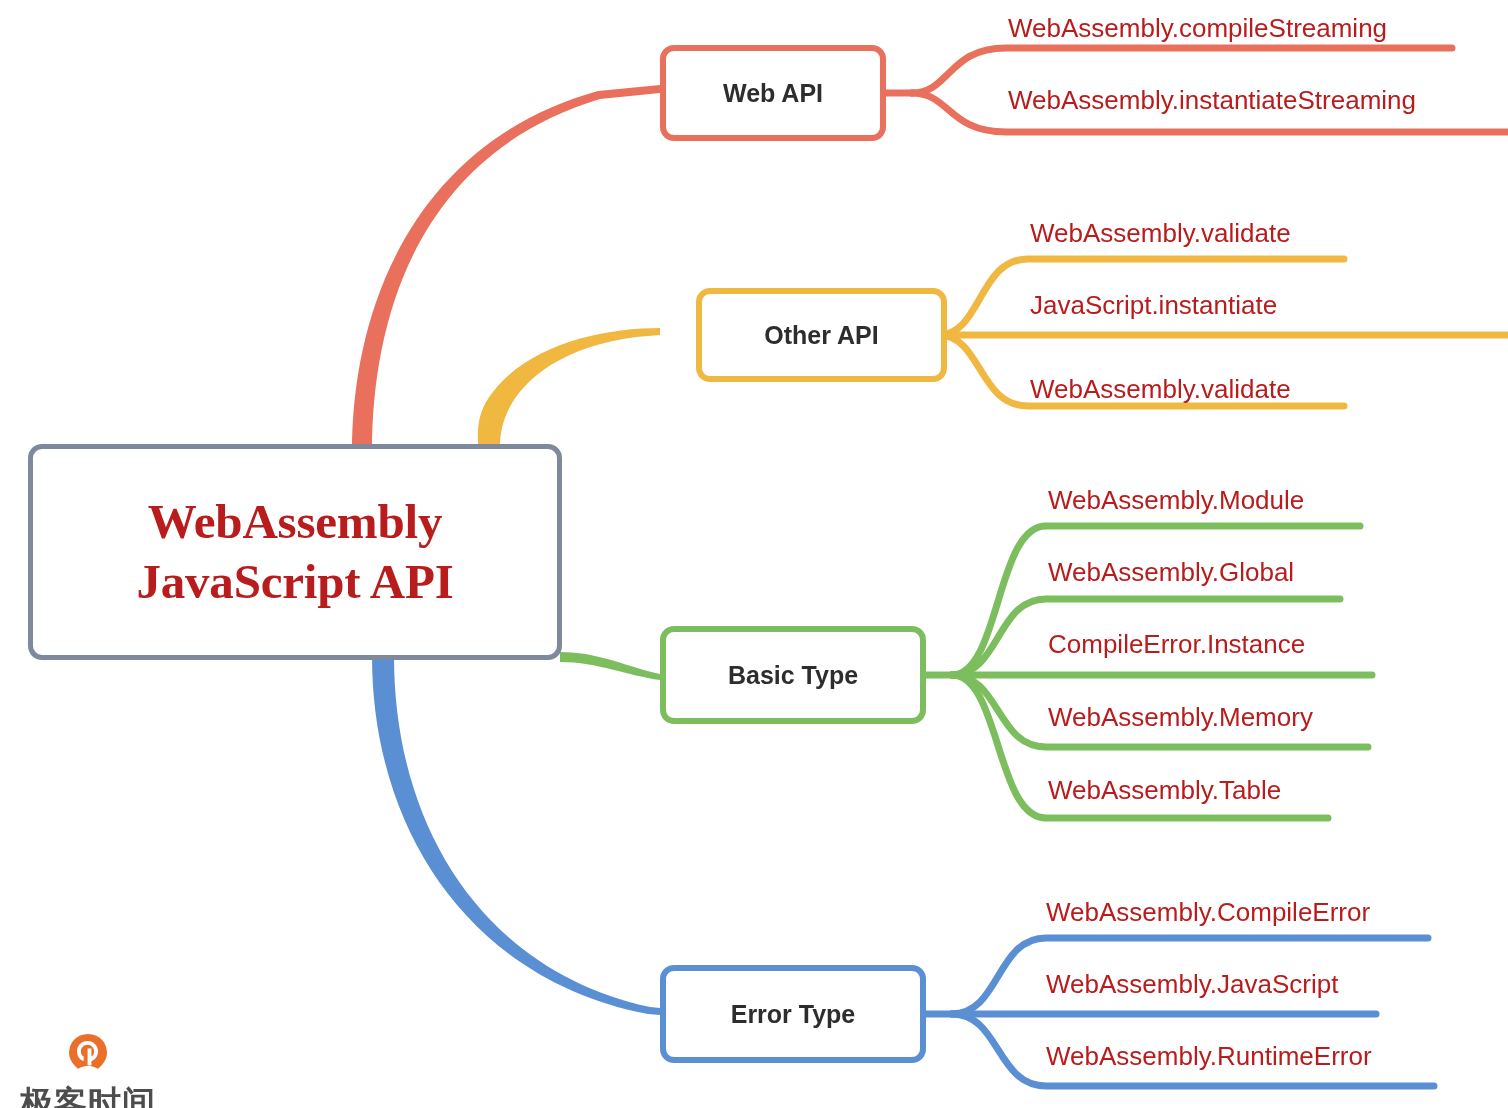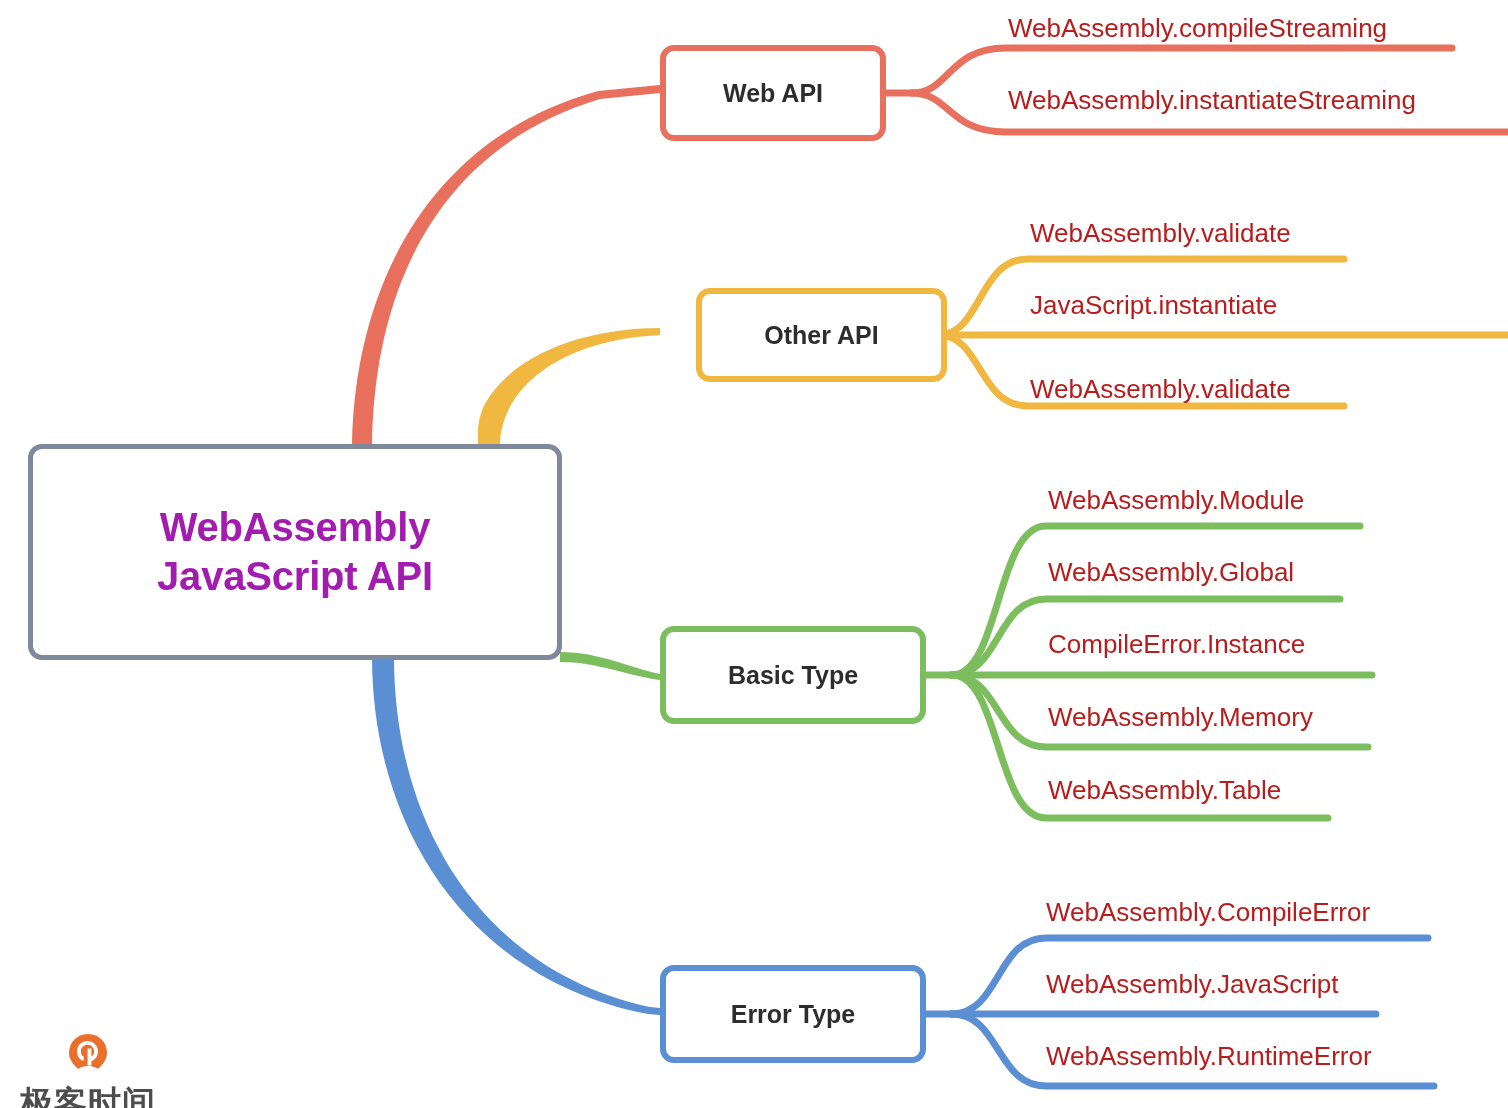--- a/index.html
+++ b/index.html
@@ -41,26 +41,27 @@
     left: 28px;
     top: 444px;
     width: 534px;
     height: 216px;
     border-width: 5px;
     border-color: #7e8a9c;
     border-radius: 14px;
     z-index: 5;
   }
   .root-label {
-    font-size: 40px;
+    font-size: 49px;
     font-weight: bold;
     line-height: 1.22;
-    color: #a21caf;
+    color: #b91c1c;
     letter-spacing: -0.2px;
     white-space: pre-line;
+    font-family: Liberation Serif, serif;
   }
 
   .branch-node {
     border-width: 6px;
     border-radius: 14px;
     z-index: 5;
   }
   .branch-label {
     font-size: 25px;
     font-weight: bold;

